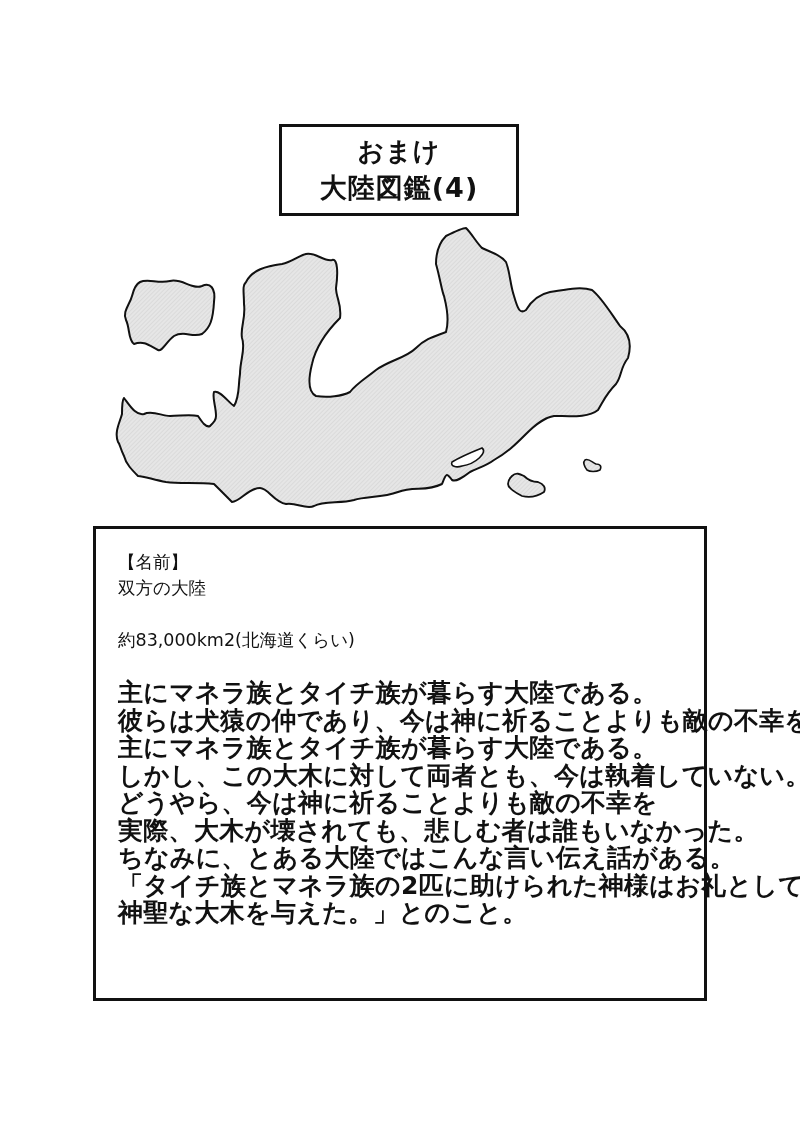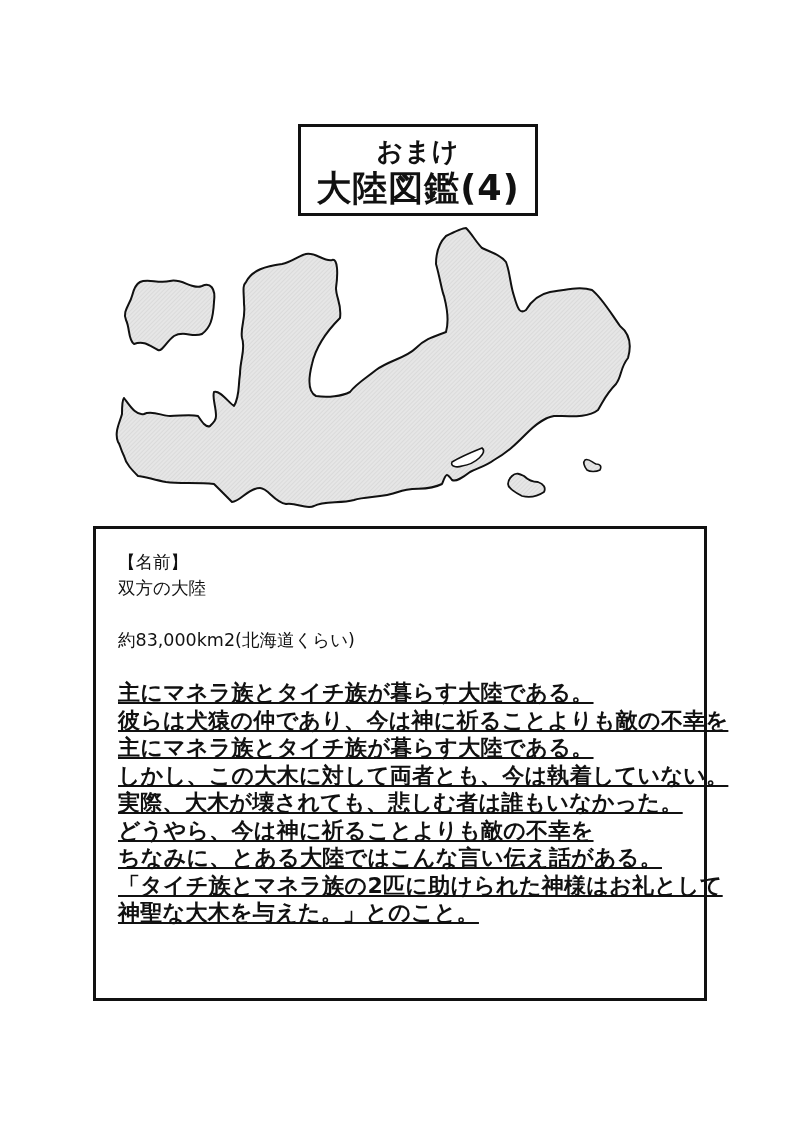--- a/index.html
+++ b/index.html
@@ -1,30 +1,30 @@
 <!DOCTYPE html>
 <html><head>
 <meta charset="utf-8">
 <style>
   html, body { margin:0; padding:0; background:#ffffff; }
   body { width:800px; height:1125px; position:relative; overflow:hidden;
          font-family:"DejaVu Sans", sans-serif; color:#111; }
-  .title-box { position:absolute; left:298px; top:124px; width:240px; height:92px;
+  .title-box { position:absolute; left:279px; top:124px; width:240px; height:92px;
                border:3px solid #111; box-sizing:border-box; background:#fff;
                display:flex; flex-direction:column; align-items:center; justify-content:center; }
   .title-line1 { font-size:26px; font-weight:bold; line-height:36px; letter-spacing:1px; }
-  .title-line2 { font-size:35px; font-weight:bold; line-height:38px; letter-spacing:1px; }
+  .title-line2 { font-size:27px; font-weight:bold; line-height:38px; letter-spacing:1px; }
   .map { position:absolute; left:110px; top:220px; width:580px; height:290px; }
   .info-box { position:absolute; left:93px; top:526px; width:614px; height:475px;
               border:3px solid #111; box-sizing:border-box; background:#fff;
               padding:20px 22px 13px 22px; }
   .section-label { font-size:17.5px; line-height:26px; font-weight:500; }
   .section-value { font-size:17.5px; line-height:26px; }
   .gap { height:26px; }
-  .detail-line { font-size:22px; line-height:27.5px; font-weight:bold; white-space:nowrap; letter-spacing:0.3px;text-decoration:underline; }
+  .detail-line { font-size:25px; line-height:27.5px; font-weight:bold; white-space:nowrap; letter-spacing:0.3px; }
 </style>
 </head>
 <body>
 
 <div class="title-box">
   <div class="title-line1">おまけ</div>
   <div class="title-line2">大陸図鑑(4)</div>
 </div>
 
 <svg class="map" viewBox="0 0 580 290" xmlns="http://www.w3.org/2000/svg">
@@ -50,19 +50,19 @@
   <div class="section-label">【名前】</div>
   <div class="section-value">双方の大陸</div>
   <div class="gap"></div>
   <div class="section-value">約83,000km2(北海道くらい)</div>
   <div class="gap"></div>
   <div>
     <div class="detail-line">主にマネラ族とタイチ族が暮らす大陸である。</div>
     <div class="detail-line">彼らは犬猿の仲であり、今は神に祈ることよりも敵の不幸を</div>
     <div class="detail-line">主にマネラ族とタイチ族が暮らす大陸である。</div>
     <div class="detail-line">しかし、この大木に対して両者とも、今は執着していない。</div>
+    <div class="detail-line">どうやら、今は神に祈ることよりも敵の不幸を</div>
     <div class="detail-line">実際、大木が壊されても、悲しむ者は誰もいなかった。</div>
-    <div class="detail-line">どうやら、今は神に祈ることよりも敵の不幸を</div>
     <div class="detail-line">ちなみに、とある大陸ではこんな言い伝え話がある。</div>
     <div class="detail-line">「タイチ族とマネラ族の2匹に助けられた神様はお礼として</div>
     <div class="detail-line">神聖な大木を与えた。」とのこと。</div>
   </div>
 </div>
 
 </body></html>

